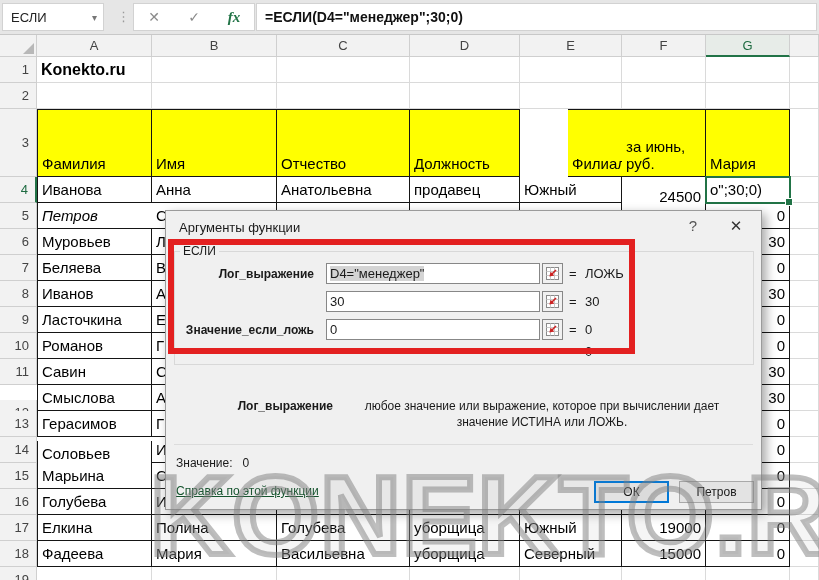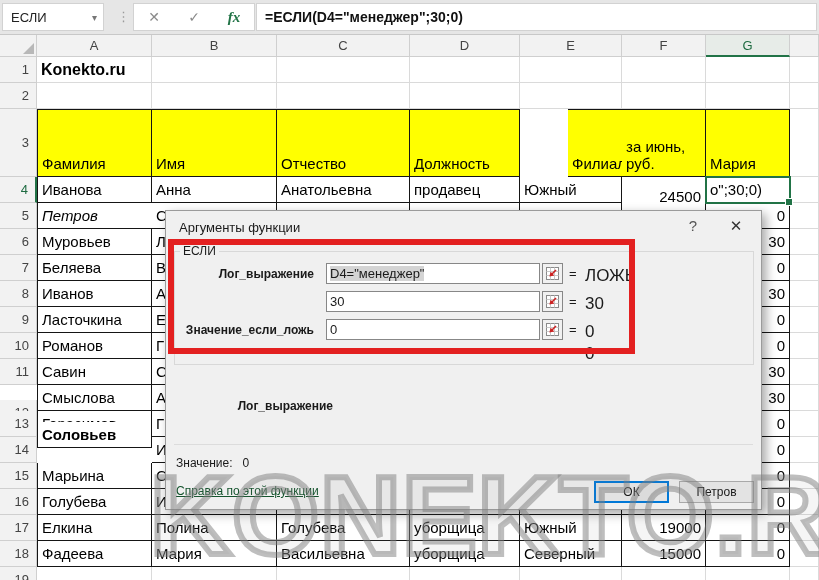--- a/index.html
+++ b/index.html
@@ -54,21 +54,21 @@
   .dlg-close{position:absolute;right:14px;top:6px;font-size:15px;color:#333;width:22px;text-align:center;}
   .groupbox{position:absolute;left:8px;top:40px;width:578px;height:112px;border:1px solid #d8d8d8;}
   .gblabel{position:absolute;left:14px;top:33px;background:#f0f0f0;padding:0 3px;font-size:12px;}
   .flabel{position:absolute;left:8px;width:140px;text-align:right;font-weight:bold;font-size:12px;}
   .finput{position:absolute;left:160px;width:214px;height:21px;background:#fff;border:1px solid #878787;
           box-sizing:border-box;font-size:13px;line-height:19px;padding:0 3px;overflow:hidden;}
   .finput .selt{background:#d4d4d4;}
   .fpicker{position:absolute;left:376px;width:21px;height:21px;border:1px solid #878787;background:#f1f1f1;
           box-sizing:border-box;display:flex;align-items:center;justify-content:center;}
   .feq{position:absolute;left:403px;font-size:13px;}
-  .fres{position:absolute;left:419px;font-size:17px;}
+  .fres{position:absolute;left:419px;font-size:13px;}
   .dlg-desc{position:absolute;left:10px;top:147px;width:565px;line-height:1.32;}
   .param{position:absolute;left:10px;top:188px;width:575px;display:flex;}
   .param .pl{width:157px;text-align:right;font-weight:bold;flex:none;}
   .param .pd{margin-left:8px;width:402px;text-align:center;line-height:1.32;}
   .dlg-sep{position:absolute;left:8px;top:233px;width:579px;border-top:1px solid #dcdcdc;}
   .dlg-value{position:absolute;left:10px;top:245px;}
   .dlg-value .vv{margin-left:10px;}
   .dlg-link{position:absolute;left:10px;top:273px;color:#14532d;text-decoration:underline;cursor:pointer;}
   .btn{position:absolute;top:270px;width:75px;height:22px;display:flex;align-items:center;justify-content:center;
        box-sizing:border-box;font-size:12px;background:#e3e3e3;}
@@ -228,21 +228,21 @@
       <div class="cell tb num" style="left: 706px; top: 385px; width: 84px; height: 26px;">30</div>
       <div class="cell gl" style="left: 790px; top: 385px; width: 29px; height: 26px;"></div>
       <div class="cell tb tbl" style="left: 37px; top: 411px; width: 115px; height: 26px;">Герасимов</div>
       <div class="cell tb" style="left: 152px; top: 411px; width: 125px; height: 26px;">Г</div>
       <div class="cell tb" style="left: 277px; top: 411px; width: 133px; height: 26px;"></div>
       <div class="cell tb" style="left: 410px; top: 411px; width: 110px; height: 26px;"></div>
       <div class="cell tb" style="left: 520px; top: 411px; width: 102px; height: 26px;"></div>
       <div class="cell tb" style="left: 622px; top: 411px; width: 84px; height: 26px;"></div>
       <div class="cell tb num" style="left: 706px; top: 411px; width: 84px; height: 26px;">0</div>
       <div class="cell gl" style="left: 790px; top: 411px; width: 29px; height: 26px;"></div>
-      <div class="cell tb tbl" style="left: 37px; top: 422px; width: 115px; height: 26px; font-weight: bold;">Соловьев</div>
+      <div class="cell tb tbl" style="left: 37px; top: 441px; width: 115px; height: 26px;">Соловьев</div>
       <div class="cell tb" style="left: 152px; top: 437px; width: 125px; height: 26px;">И</div>
       <div class="cell tb" style="left: 277px; top: 437px; width: 133px; height: 26px;"></div>
       <div class="cell tb" style="left: 410px; top: 437px; width: 110px; height: 26px;"></div>
       <div class="cell tb" style="left: 520px; top: 437px; width: 102px; height: 26px;"></div>
       <div class="cell tb" style="left: 622px; top: 437px; width: 84px; height: 26px;"></div>
       <div class="cell tb num" style="left: 706px; top: 437px; width: 84px; height: 26px;">0</div>
       <div class="cell gl" style="left: 790px; top: 437px; width: 29px; height: 26px;"></div>
       <div class="cell tb tbl" style="left: 37px; top: 463px; width: 115px; height: 26px;">Марьина</div>
       <div class="cell tb" style="left: 152px; top: 463px; width: 125px; height: 26px;">С</div>
       <div class="cell tb" style="left: 277px; top: 463px; width: 133px; height: 26px;"></div>
@@ -339,20 +339,21 @@
         </svg>
     </div>
     <div class="feq" style="top:111px;">=</div>
     <div class="fres" style="top:111px;">0</div>
 
     <div class="feq" style="top:133px;">=</div>
     <div class="fres" style="top:133px;">0</div>
 
     <div class="param">
       <span class="pl">Лог_выражение</span>
+      <span class="pd">любое значение или выражение, которое при вычислении дает значение ИСТИНА или ЛОЖЬ.</span>
     </div>
 
     <div class="dlg-sep"></div>
     <div class="dlg-value">
       <span>Значение:</span><span class="vv">0</span>
     </div>
     <div class="dlg-link">Справка по этой функции</div>
     <div class="btn btn-ok">ОК</div>
     <div class="btn btn-cancel">Петров</div>
   </div>

